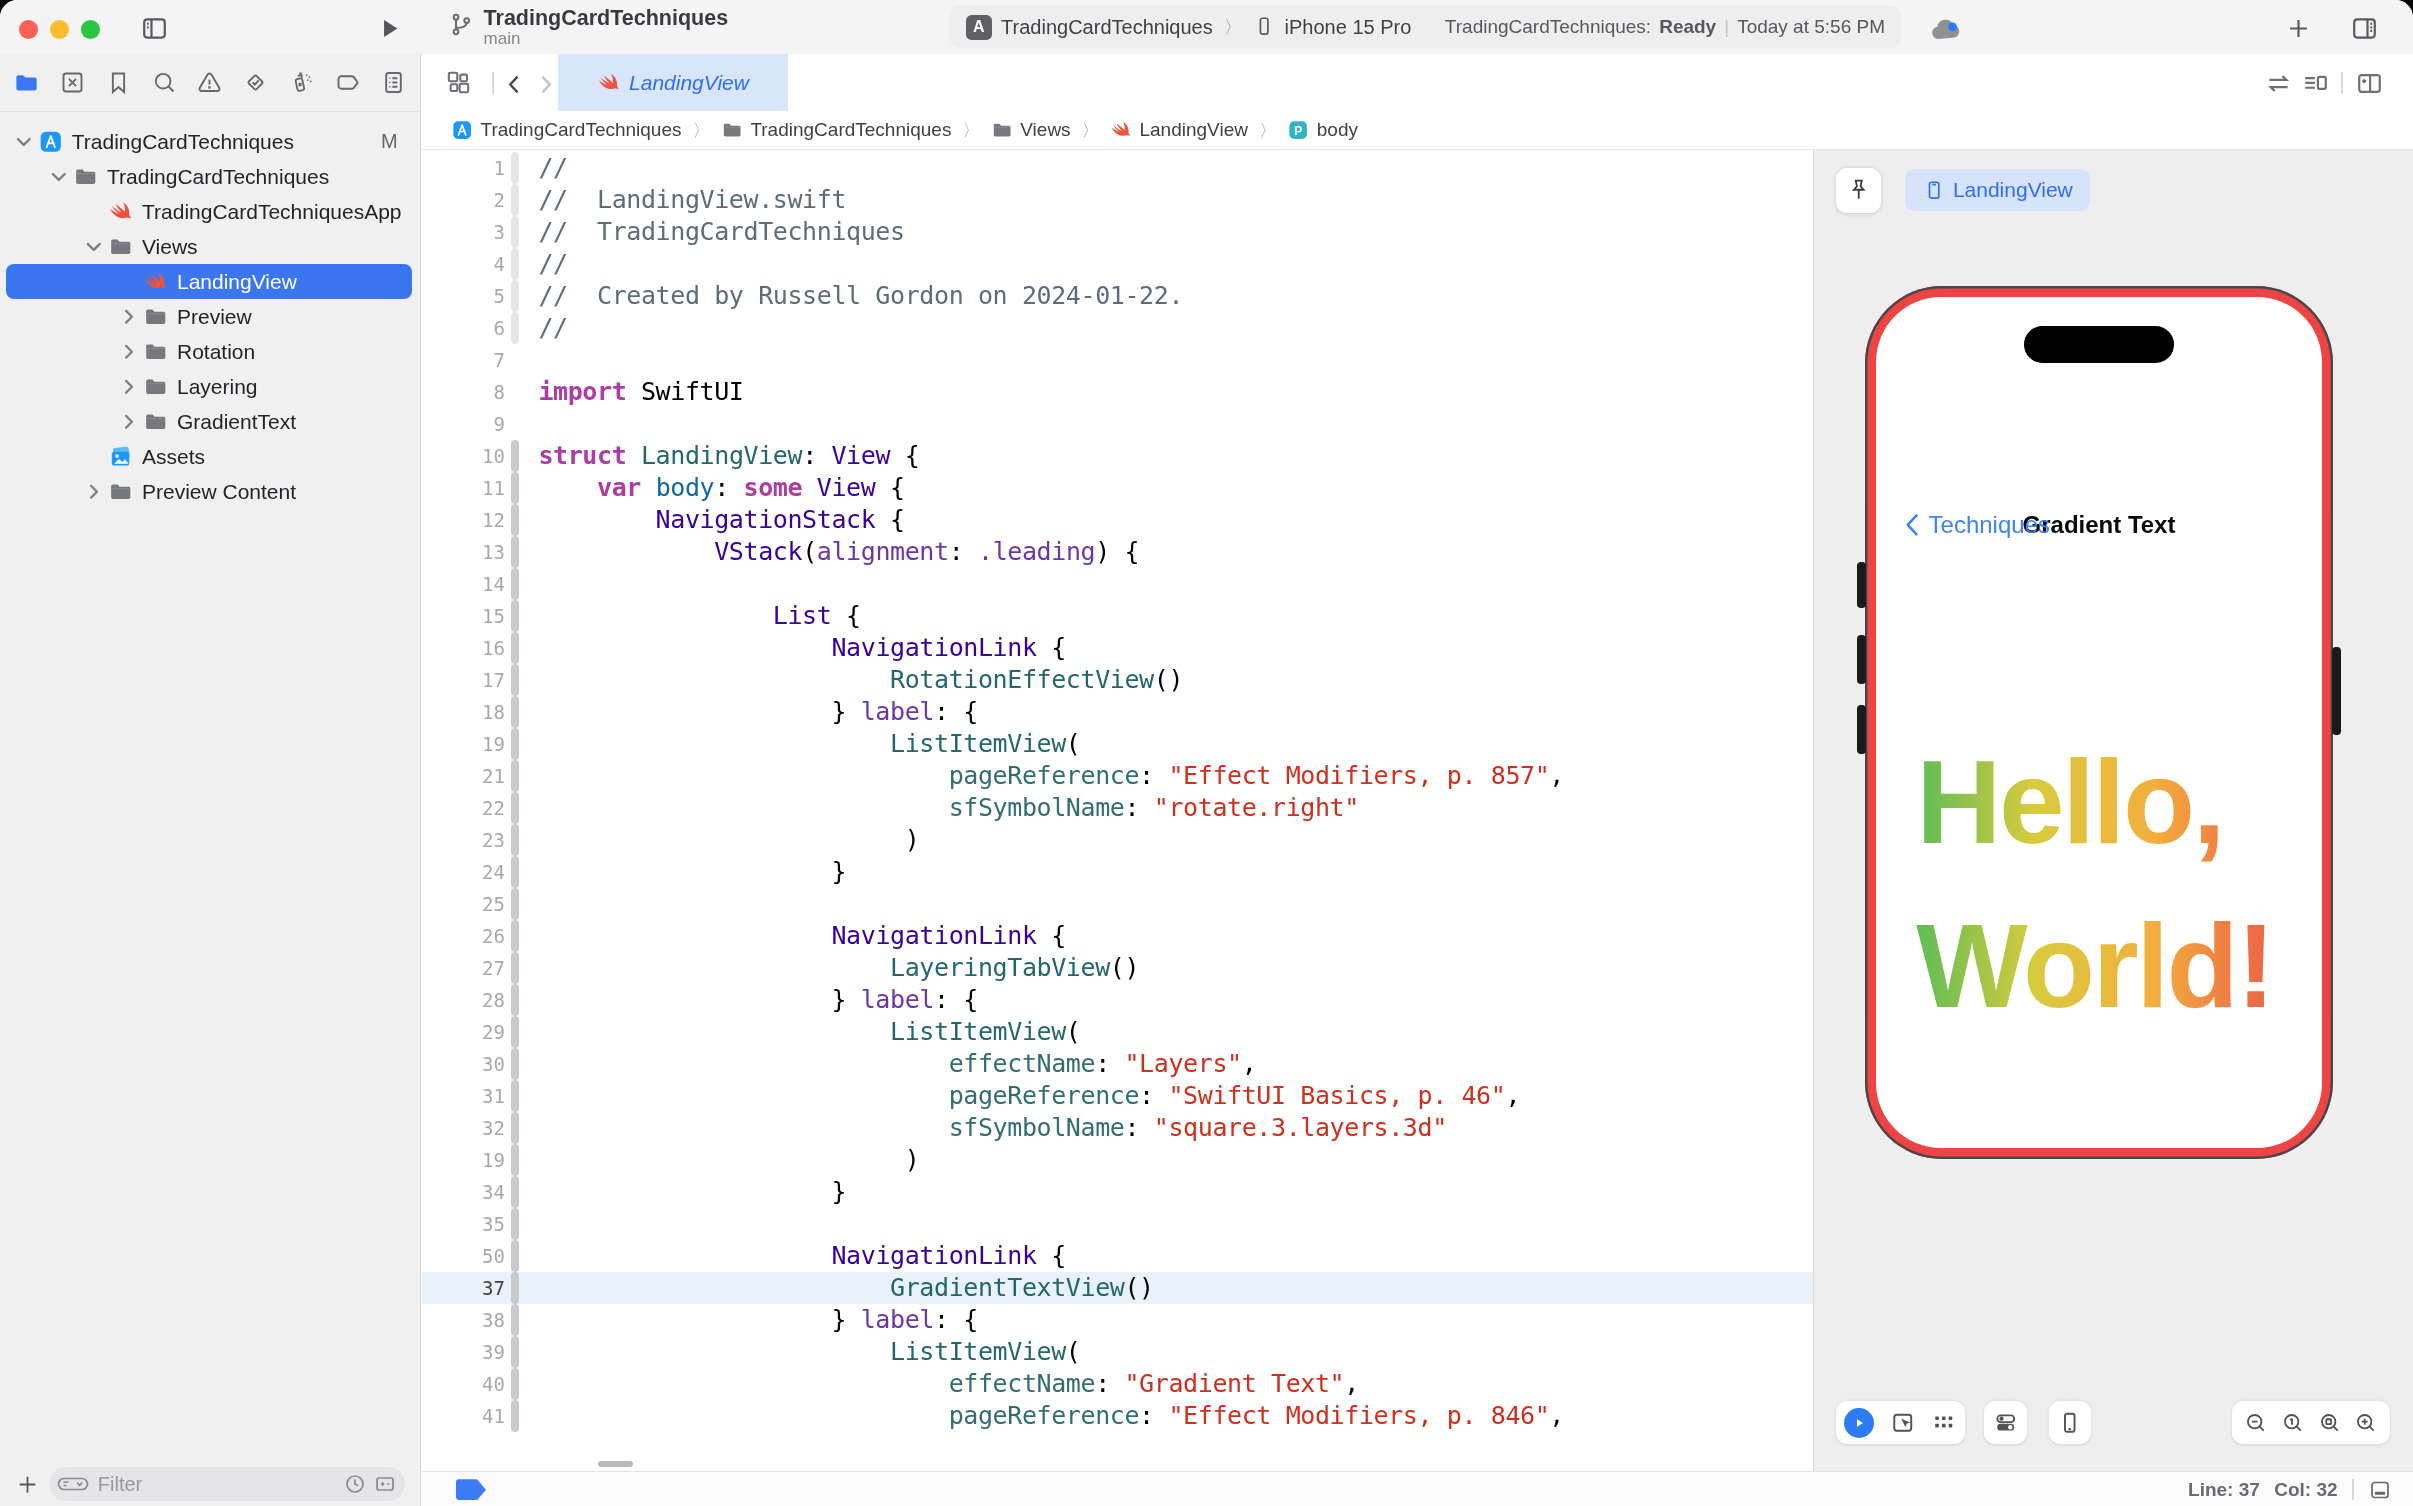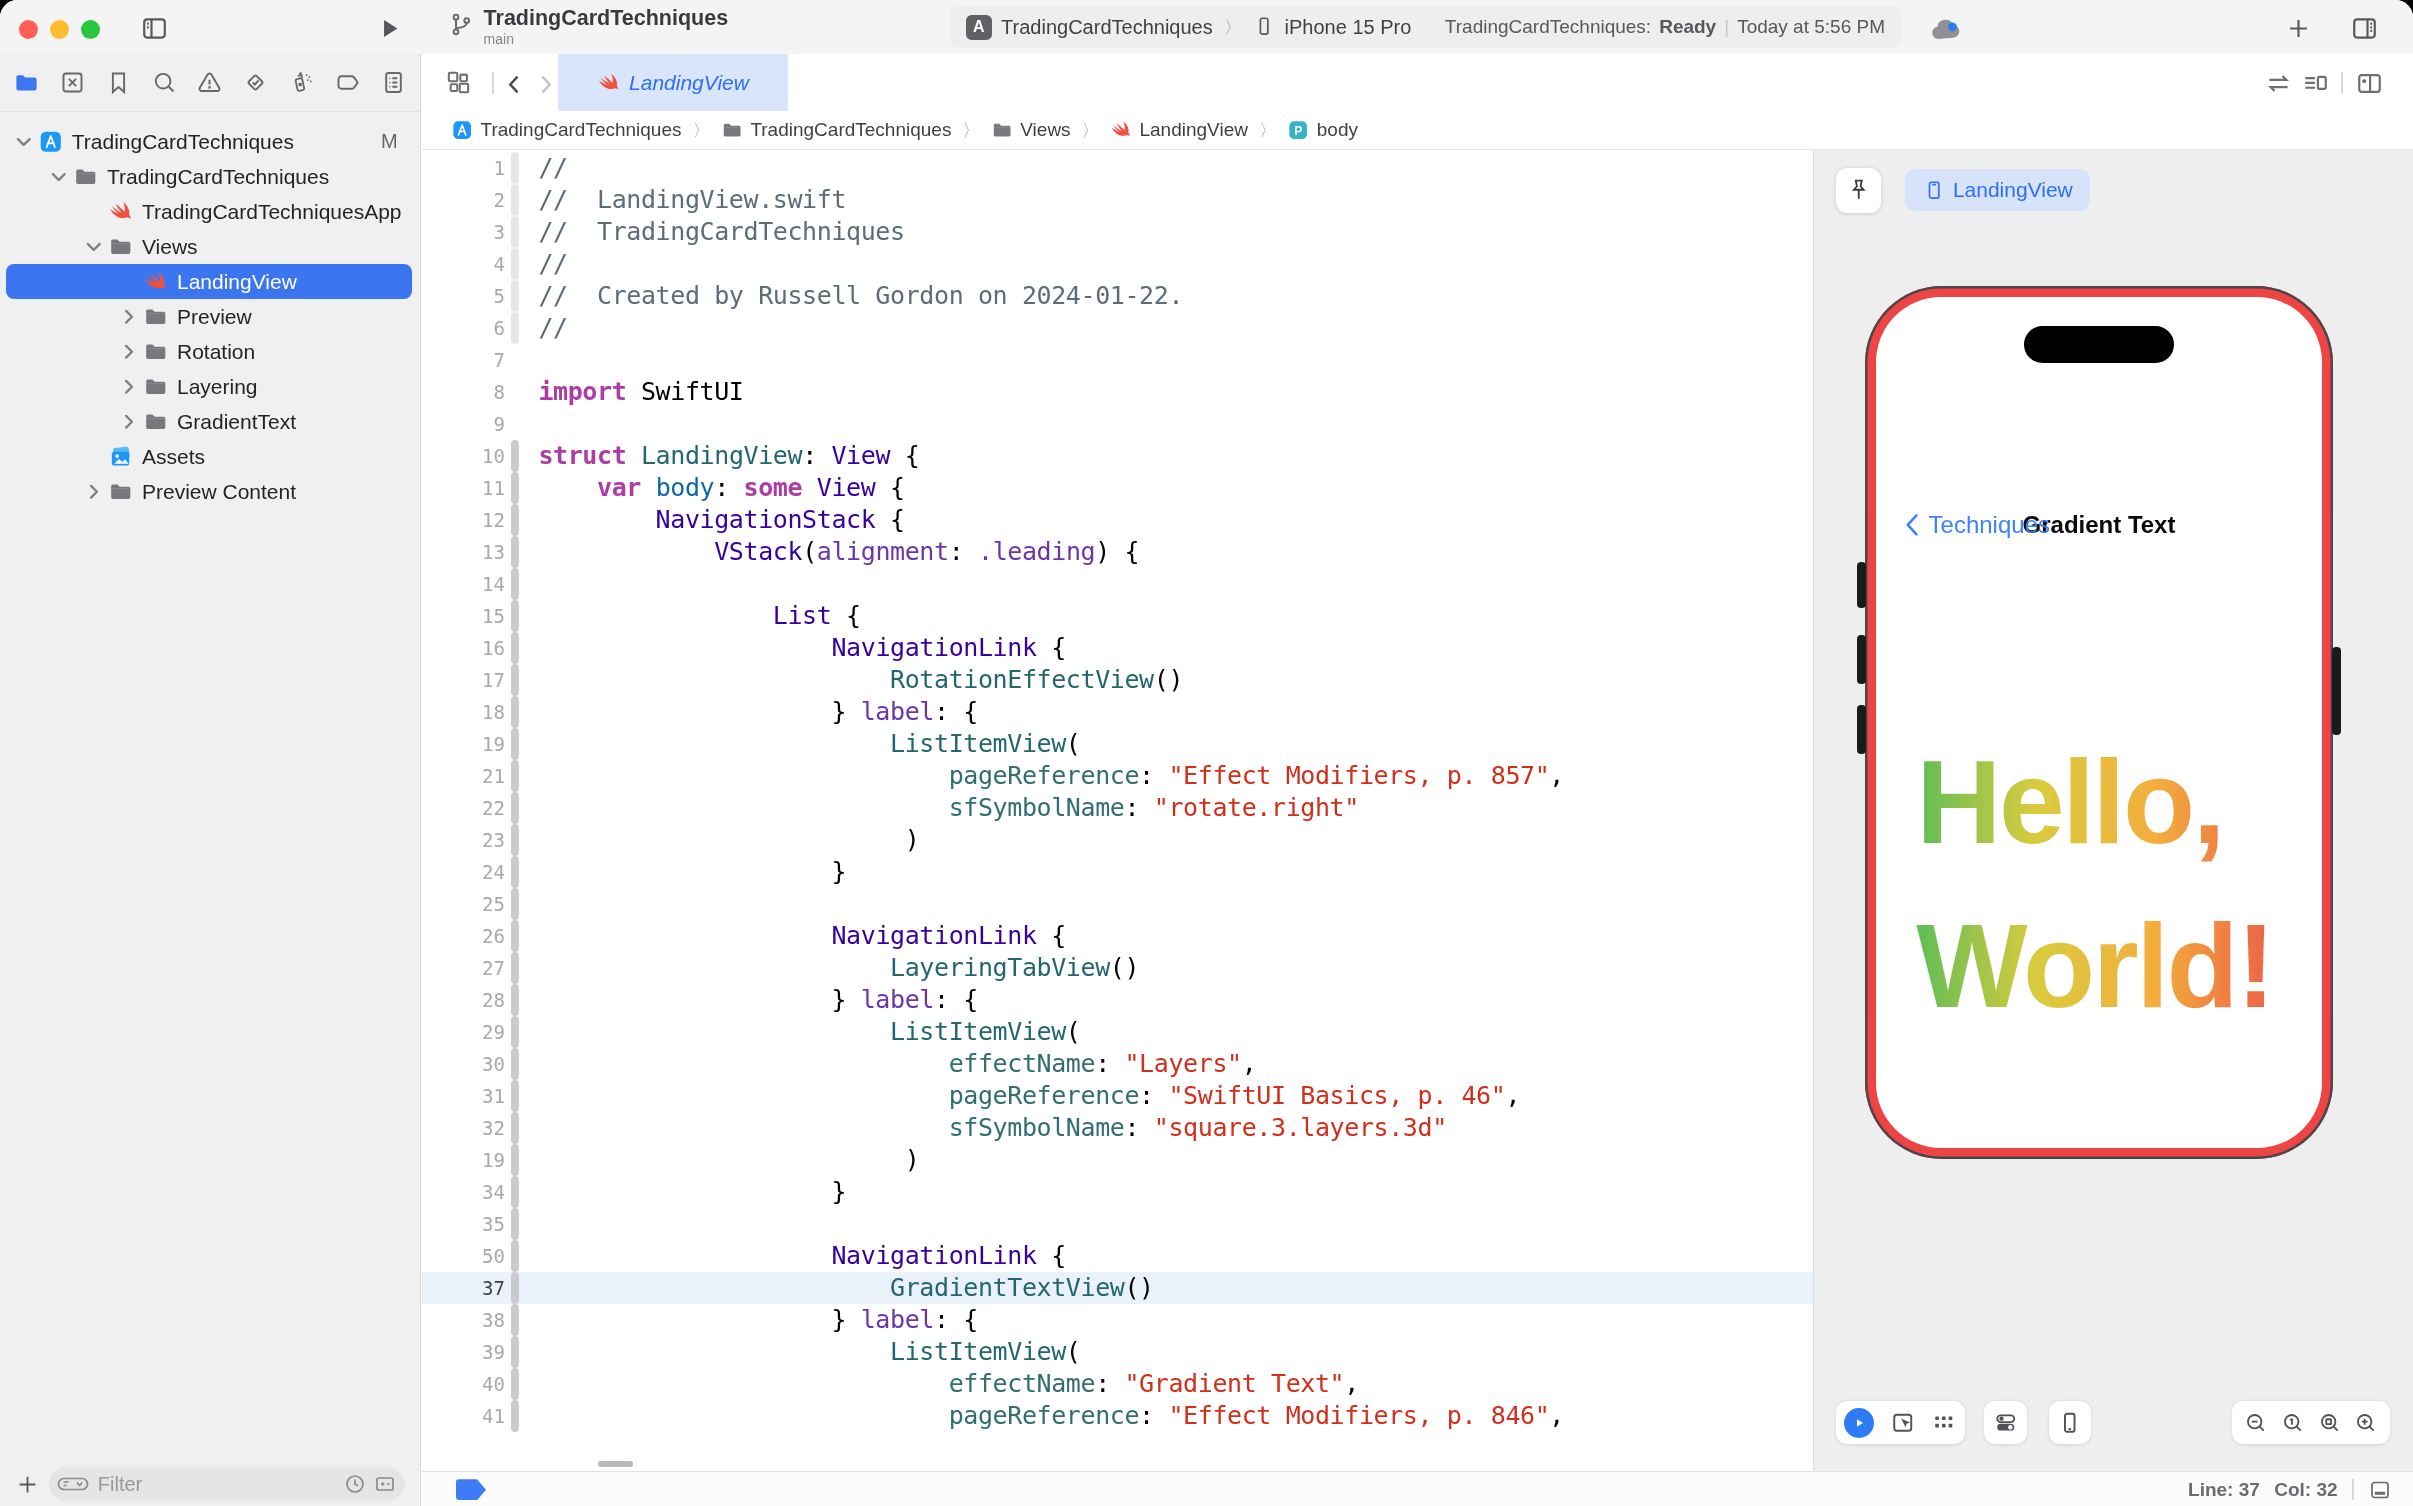--- a/index.html
+++ b/index.html
@@ -6,21 +6,21 @@
   .win{position:relative;width:2413px;height:1507px;background:#fff;border-radius:17.6px 17.6px 0 0;
        overflow:hidden;font-family:"Liberation Sans",sans-serif;-webkit-font-smoothing:antialiased;}
   svg{display:block}
   
   .titlebar{position:absolute;left:0;top:0;right:0;height:54px;background:#F5F4F5;border-bottom:1.6px solid #DCDBDC;}
   .lights{position:absolute;left:19px;top:20px;display:flex;gap:12px;}
   .light{width:19px;height:19px;border-radius:50%;}
   .tbicon{position:absolute;top:13.6px;width:29px;height:29px;color:#58585D;}
   .proj{position:absolute;left:447px;top:5.6px;display:flex;align-items:center;gap:9.6px;color:#3A3A3E;}
   .proj .t1{font-size:21.5px;font-weight:bold;line-height:24px;}
-  .proj .t2{font-size:14px;color:#86868B;line-height:18.4px;}
+  .proj .t2{font-size:17px;color:#86868B;line-height:18.4px;}
   .scheme{position:absolute;left:950px;top:6.4px;width:951px;height:42px;background:#EFEEEF;border-radius:9.6px;
           display:flex;align-items:center;padding:0 16px;box-sizing:border-box;gap:9.6px;font-size:20px;color:#404045;}
   .scheme .chev{color:#9A9AA0;font-size:17.6px;padding:0 1.6px;}
   .appicon{width:25.5px;height:25.5px;border-radius:5.6px;background:#5F5F64;color:#fff;font-size:16px;font-weight:bold;
            display:flex;align-items:center;justify-content:center;}
   .schemestatus{margin-left:auto;font-size:19px;color:#57575C;display:flex;align-items:center;gap:8px;}
   .schemestatus b{font-weight:bold;}
   .schemestatus .pipe{color:#C6C6CB;}
   .cloud{position:absolute;left:1928px;top:12px;width:35px;height:34px;}
   

